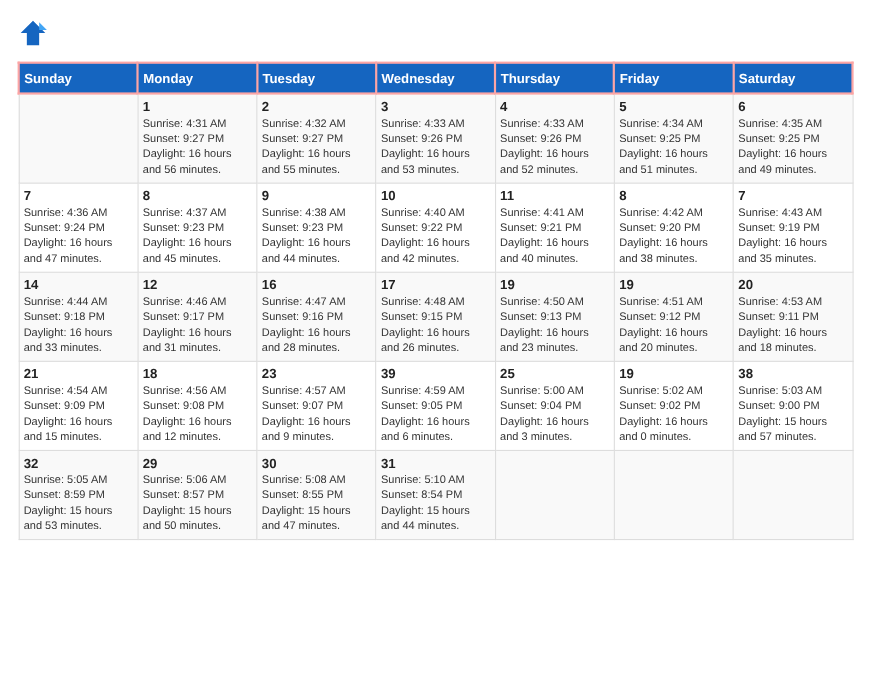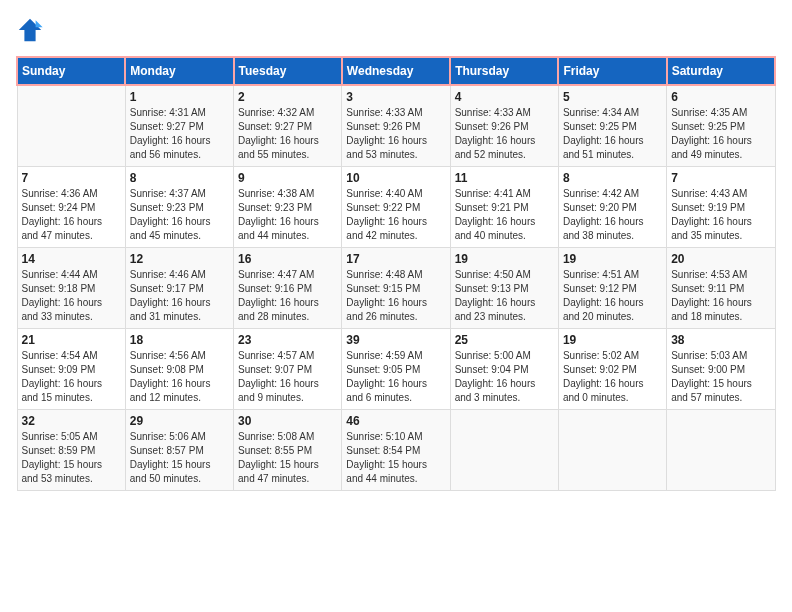--- a/index.html
+++ b/index.html
@@ -303,21 +303,21 @@
           Sunrise: 5:06 AM<br>Sunset: 8:57 PM<br>Daylight: 15 hours and 50 minutes.
         </div>
         </td>
         <td>
           <span class="day-number">30</span>
         <div class="day-info">
           Sunrise: 5:08 AM<br>Sunset: 8:55 PM<br>Daylight: 15 hours and 47 minutes.
         </div>
         </td>
         <td>
-          <span class="day-number">46</span>
+          <span class="day-number">31</span>
         <div class="day-info">
           Sunrise: 5:10 AM<br>Sunset: 8:54 PM<br>Daylight: 15 hours and 44 minutes.
         </div>
         </td>
         <td></td>
         <td></td>
         <td></td>
       </tr>
     </tbody>
 </table>

